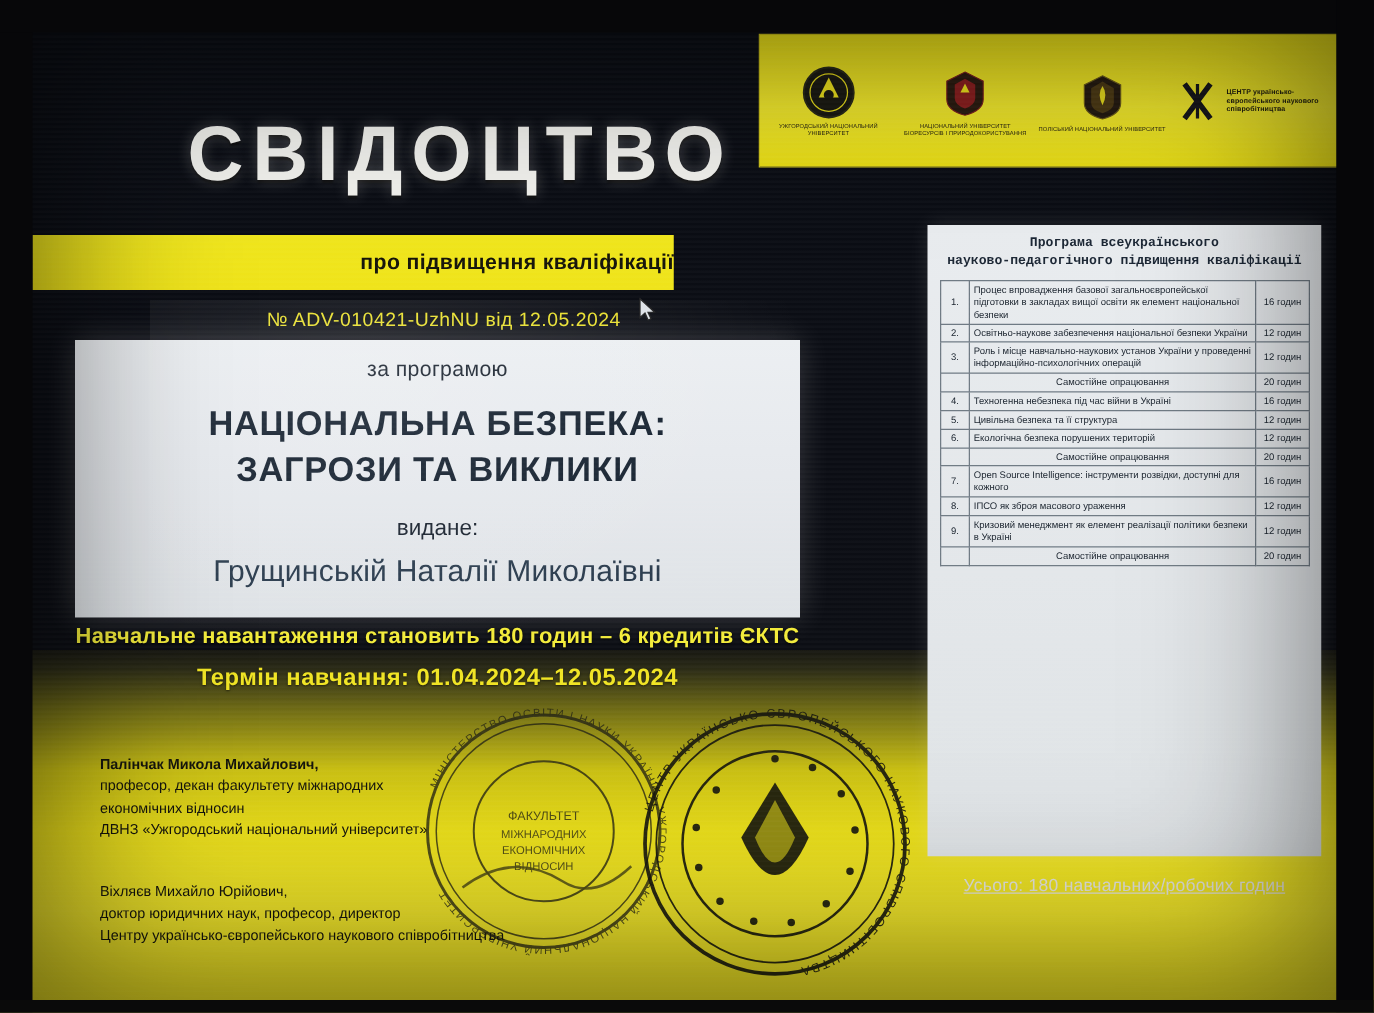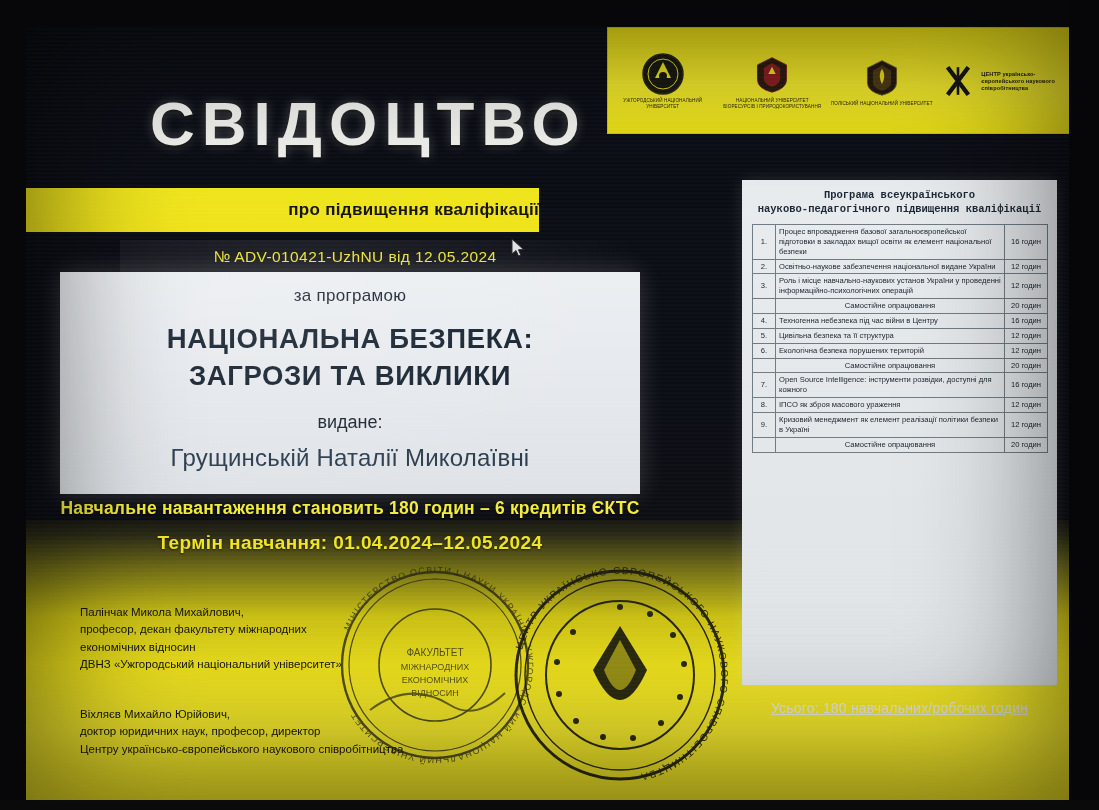--- a/index.html
+++ b/index.html
@@ -109,21 +109,21 @@
   table.prog td.num{width:16px;text-align:center;}
   table.prog td.hrs{width:36px;text-align:center;}
   table.prog tr.indep td.txt{text-align:center;}
   .total{
     position:absolute;left:742px;top:700px;width:315px;text-align:center;
     font-size:14px;color:#e5e5df;letter-spacing:.2px;text-decoration:underline;
   }
 
   
   .sigblock{position:absolute;left:80px;top:604px;width:420px;color:#14140c;font-size:11.5px;line-height:1.5;}
-  .sigblock .b{font-weight:normal;}
+  .sigblock .b{font-weight:bold;}
   .sigblock2{position:absolute;left:80px;top:706px;width:420px;color:#14140c;font-size:11.5px;line-height:1.5;}
 
   
   .stamp{position:absolute;pointer-events:none;}
   .stamp1{left:330px;top:560px;width:210px;height:210px;opacity:.75;}
   .stamp2{left:505px;top:560px;width:230px;height:230px;opacity:.9;}
 
   
   .cursor{position:absolute;left:511px;top:238px;width:14px;height:20px;}
 </style>
@@ -203,36 +203,36 @@
 науково-педагогічного підвищення кваліфікації</div>
       <table class="prog">
         <tbody id="prog-body">
             <tr>
               <td class="num">1.</td>
               <td class="txt">Процес впровадження базової загальноєвропейської підготовки в закладах вищої освіти як елемент національної безпеки</td>
               <td class="hrs">16 годин</td>
             </tr>
             <tr>
               <td class="num">2.</td>
-              <td class="txt">Освітньо-наукове забезпечення національної видане України</td>
+              <td class="txt">Освітньо-наукове забезпечення національної безпеки України</td>
               <td class="hrs">12 годин</td>
             </tr>
             <tr>
               <td class="num">3.</td>
               <td class="txt">Роль і місце навчально-наукових установ України у проведенні інформаційно-психологічних операцій</td>
               <td class="hrs">12 годин</td>
             </tr>
             <tr class="indep">
               <td class="num"></td>
               <td class="txt">Самостійне опрацювання</td>
               <td class="hrs">20 годин</td>
             </tr>
             <tr>
               <td class="num">4.</td>
-              <td class="txt">Техногенна небезпека під час війни в Центру</td>
+              <td class="txt">Техногенна небезпека під час війни в Україні</td>
               <td class="hrs">16 годин</td>
             </tr>
             <tr>
               <td class="num">5.</td>
               <td class="txt">Цивільна безпека та її структура</td>
               <td class="hrs">12 годин</td>
             </tr>
             <tr>
               <td class="num">6.</td>
               <td class="txt">Екологічна безпека порушених територій</td>

